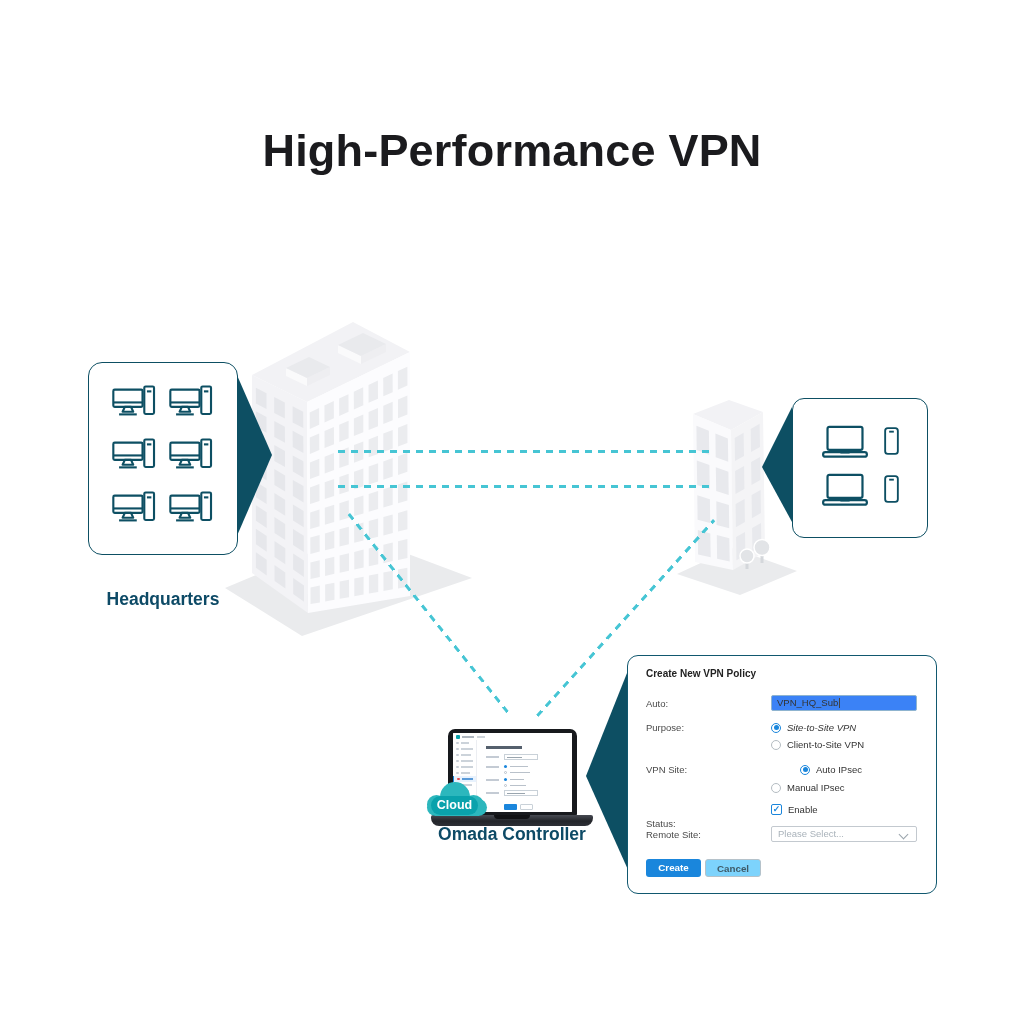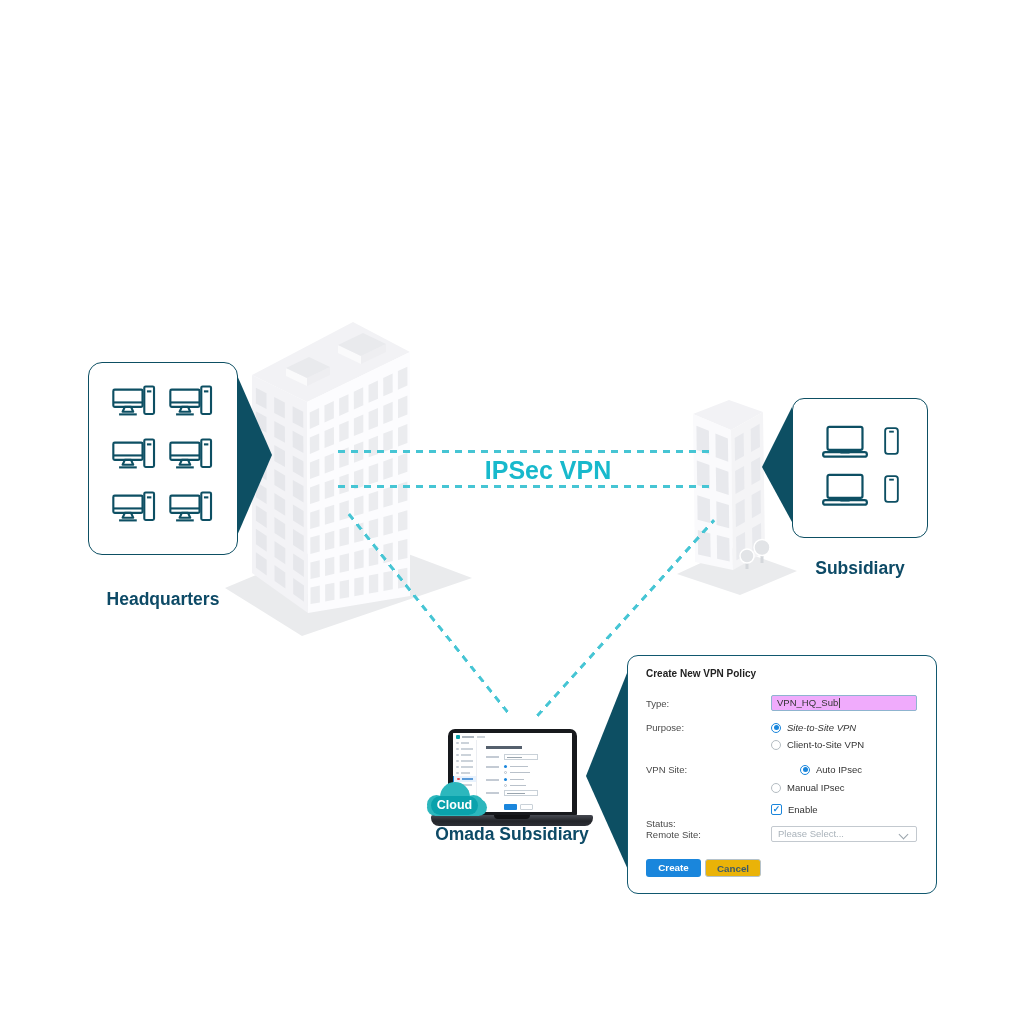--- a/index.html
+++ b/index.html
@@ -67,37 +67,37 @@
   .cloud .base{position:absolute;left:6px;top:20px;width:60px;height:17px;background:var(--cloud-teal);border-radius:9px;}
   .cloud .pill{position:absolute;left:10px;top:17px;width:47px;height:19px;background:var(--cloud-pill);
                border-radius:10px;color:#fff;font-size:12.5px;font-weight:bold;text-align:center;line-height:19px;}
 
   
   .dialog{position:absolute;left:627px;top:655px;width:310px;height:239px;background:#fff;
           border:1.6px solid #11586f;border-radius:11px;box-sizing:border-box;font-size:9.5px;color:#444;}
   .dlg-title{position:absolute;left:18px;top:12px;font-size:10px;font-weight:bold;color:#222;}
   .flabel{position:absolute;left:18px;color:#4a4a4a;}
   .input-box{position:absolute;left:143px;top:39px;width:146px;height:16px;border:1px solid #8fb4cf;border-radius:2px;
-             box-sizing:border-box;background:#f0abfc;color:#333;line-height:14px;padding-left:5px;}
+             box-sizing:border-box;background:#3b82f6;color:#333;line-height:14px;padding-left:5px;}
   .caret{display:inline-block;width:1px;height:10px;background:#444;vertical-align:-2px;margin-left:1px;}
   .opt-row{position:absolute;left:143px;display:flex;align-items:center;gap:6px;color:#333;}
   .radio{width:10px;height:10px;border-radius:50%;border:1.5px solid #b4bcc2;background:#fff;box-sizing:border-box;flex:none;}
   .radio.sel{border-color:var(--blue);}
   .radio.sel::after{content:'';display:block;width:5px;height:5px;border-radius:50%;background:var(--blue);margin:1.2px auto;}
   .cbx{width:11px;height:11px;border:1.4px solid var(--blue);border-radius:2px;box-sizing:border-box;flex:none;
        color:var(--blue);font-size:9px;line-height:8px;text-align:center;font-weight:bold;}
   .cbx::after{content:'\2713';}
   .select-box{position:absolute;left:143px;top:170px;width:146px;height:16px;border:1px solid #c3c9cf;border-radius:2px;
               box-sizing:border-box;background:#fff;color:#a9b2ba;line-height:14px;padding-left:6px;}
   .chev{position:absolute;right:9px;top:3.5px;width:6px;height:6px;border-right:1.5px solid #9aa4ac;
         border-bottom:1.5px solid #9aa4ac;transform:rotate(45deg);}
   .btn{position:absolute;top:203px;height:18px;border-radius:3px;font-size:9.8px;font-weight:bold;
        text-align:center;line-height:18px;box-sizing:border-box;}
   .btn-create{left:18px;width:55px;background:var(--blue);color:#fff;}
-  .btn-cancel{left:77px;width:56px;background:#eab308;border:1px solid #b5c2ca;color:#3e5a68;}
+  .btn-cancel{left:77px;width:56px;background:#7dd3fc;border:1px solid #b5c2ca;color:#3e5a68;}
 </style>
 </head>
 <body>
 
 <div class="canvas">
 
   <svg width="0" height="0" style="position:absolute" aria-hidden="true">
     <defs>
       <symbol id="ic-monitor" viewBox="0 0 52 42">
         <g fill="#fff" stroke-width="2.4" stroke-linejoin="round">
@@ -119,20 +119,21 @@
       <symbol id="ic-phone" viewBox="0 0 16 30">
         <g fill="#fff" stroke-width="2" stroke-linejoin="round">
           <rect x="1.2" y="1.2" width="13.6" height="27.6" rx="2.8"></rect>
           <line x1="5.5" y1="5" x2="10.5" y2="5"></line>
         </g>
       </symbol>
     </defs>
   </svg>
 
   <div class="headline">
+    <div>High-Performance VPN</div>
   </div>
 
   <svg class="abs" style="left:0;top:0" width="1024" height="1024" viewBox="0 0 1024 1024">
 
     <polygon points="225,588 355,534 472,578 302,636" fill="#eaebed"></polygon>
     <polygon points="677,574 733,548 797,571 740,595" fill="#eaebed"></polygon>
 
     <g>
       <polygon points="252,375 353,322 410,352 307,402" fill="#f2f2f5"></polygon>
       <polygon id="face-big-left" points="252,375 307,402 308,613 252,573" fill="#f3f3f6"></polygon>
@@ -260,21 +261,20 @@
 
     <polygon points="233,366 272,455 233,545" fill="var(--dark-teal)"></polygon>
     <polygon points="792,407 762,467 792,522" fill="var(--dark-teal)"></polygon>
     <polygon points="629,668 586,776 629,872" fill="var(--dark-teal)"></polygon>
   </svg>
 
   <div class="dash" style="left:338px;top:450px;width:374px;"></div>
   <div class="dash" style="left:338px;top:485px;width:374px;"></div>
   <div class="dash diag" style="left:350px;top:513px;width:259px;transform:rotate(51.3deg);"></div>
   <div class="dash diag" style="left:536px;top:715px;width:264px;transform:rotate(-47.9deg);"></div>
-  <div class="link-label">IPSec VPN</div>
 
   <div class="devbox hqbox">
     <svg class="ic" width="46" height="38">
         <use href="#ic-monitor"></use>
       </svg>
     <svg class="ic" width="46" height="38">
         <use href="#ic-monitor"></use>
       </svg>
     <svg class="ic" width="46" height="38">
         <use href="#ic-monitor"></use>
@@ -302,21 +302,20 @@
     </div>
     <div class="subrow">
       <svg class="ic" width="46" height="34">
           <use href="#ic-laptop"></use>
         </svg>
       <svg class="ic" width="15" height="28" style="margin-top:2px;">
           <use href="#ic-phone"></use>
         </svg>
     </div>
   </div>
-  <div class="grp-label" style="left:760px;top:558px;width:200px;">Subsidiary</div>
 
   <div class="laptop-screen">
     <div class="mini-screen">
       <div class="mini-topbar">
         <span class="mini-logo"></span>
         <span class="mini-tb-line"></span>
         <span class="mini-tb-line2"></span>
       </div>
       <div class="mini-side" id="mini-side">
           <div class="ms-row">
@@ -392,26 +391,26 @@
   <div class="laptop-base"></div>
   <div class="laptop-notch"></div>
 
   <div class="cloud">
     <span class="c" style="left:19px;top:3px;width:30px;height:30px;"></span>
     <span class="c" style="left:6px;top:16px;width:19px;height:19px;"></span>
     <span class="c" style="left:42px;top:16px;width:21px;height:21px;"></span>
     <span class="base"></span>
     <span class="pill">Cloud</span>
   </div>
-  <div class="grp-label" style="left:412px;top:824px;width:200px;">Omada Subsidiary</div>
+  <div class="grp-label" style="left:412px;top:824px;width:200px;">Omada Controller</div>
 
   <div class="dialog">
     <div class="dlg-title">Create New VPN Policy</div>
 
-    <span class="flabel" style="top:42px;">Type:</span>
+    <span class="flabel" style="top:42px;">Auto:</span>
     <div class="input-box">
       <span>VPN_HQ_Sub</span><span class="caret"></span>
     </div>
 
     <span class="flabel" style="top:66px;">Purpose:</span>
     <div class="opt-row" style="top:66px;font-style:italic;">
       <span class="radio sel"></span>
       <span>Site-to-Site VPN</span>
     </div>
     <div class="opt-row" style="top:83px;">

